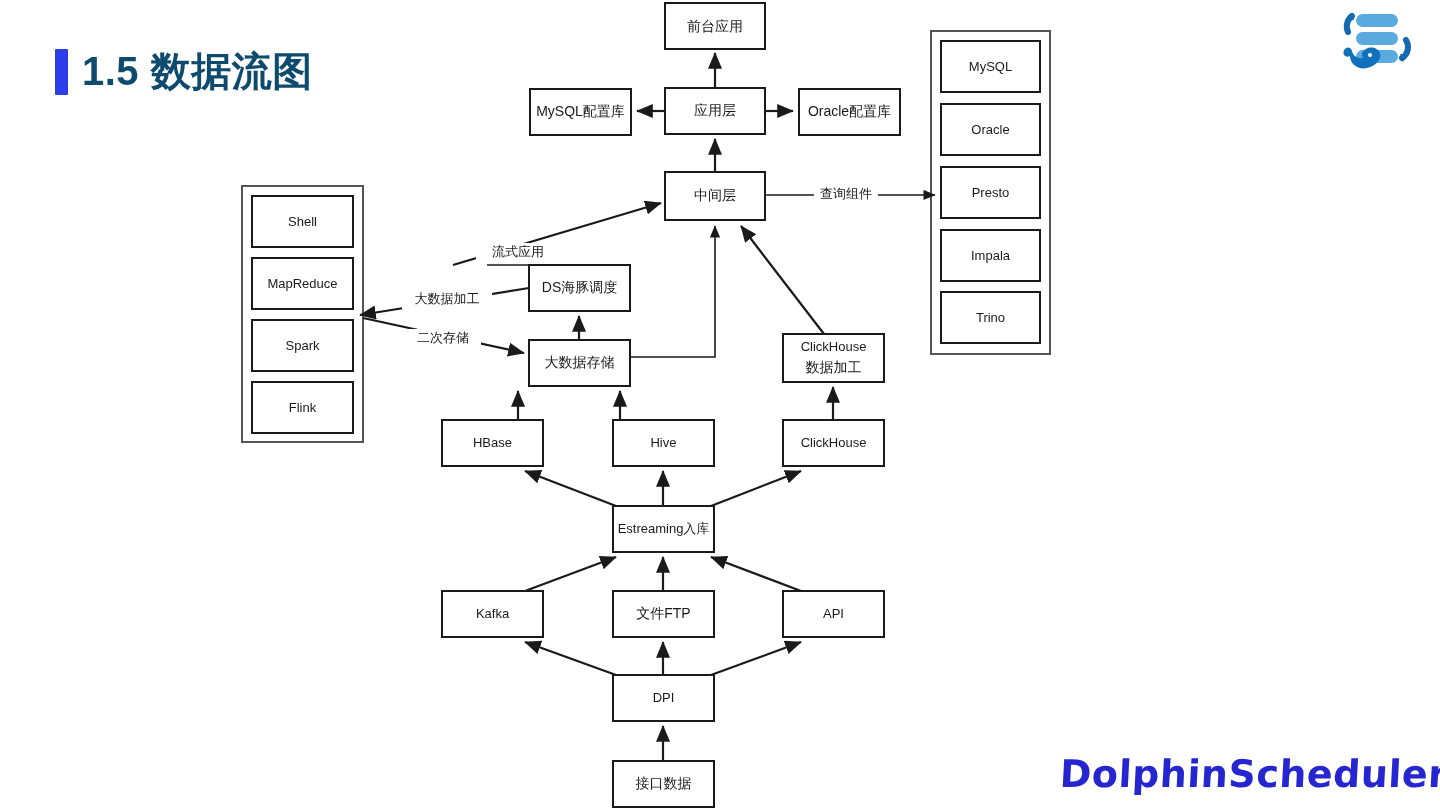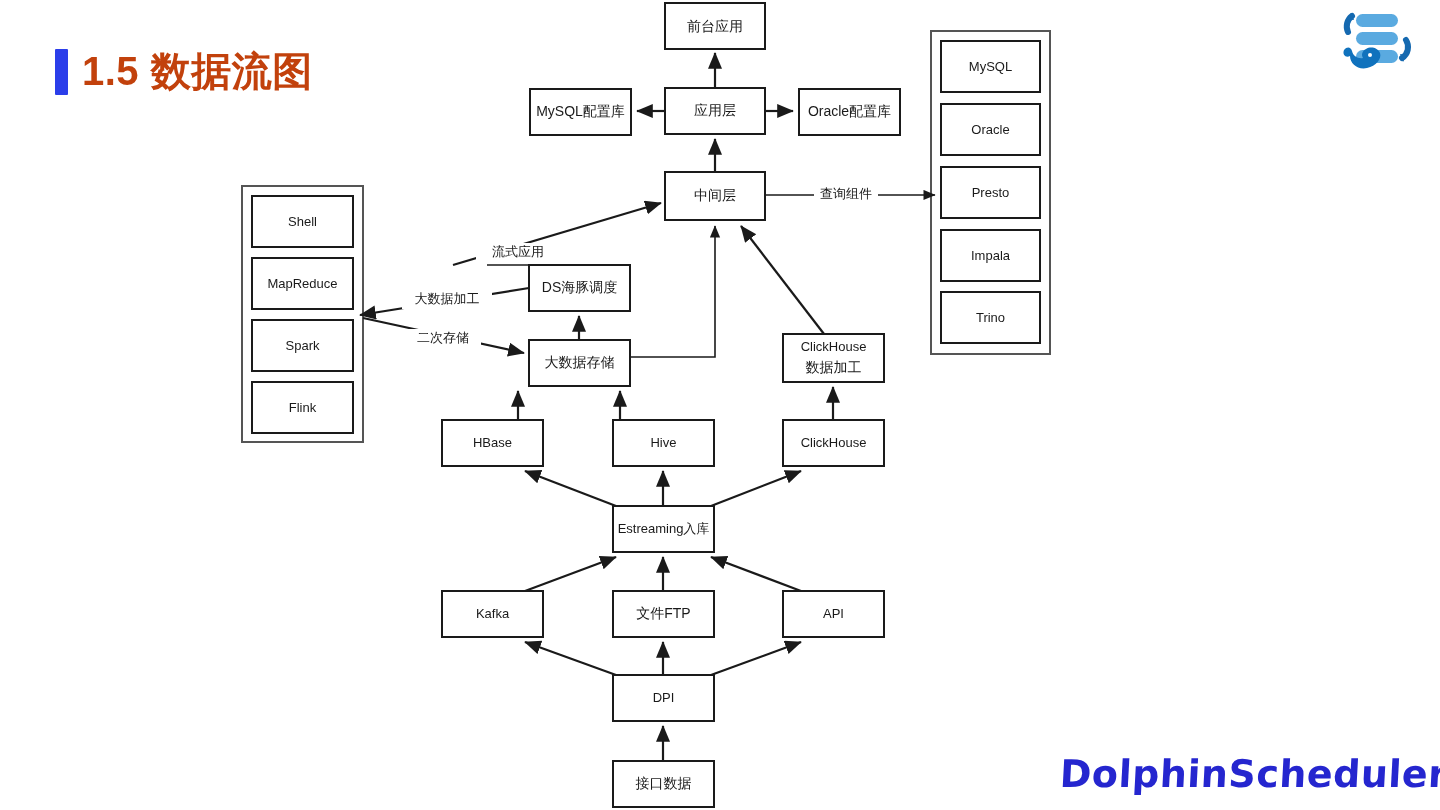--- a/index.html
+++ b/index.html
@@ -33,21 +33,21 @@
   }
   #title-accent-bar {
     width: 13px;
     height: 46px;
     background: #2b3eea;
     border-radius: 1px;
   }
   #page-title {
     font-size: 40px;
     font-weight: bold;
-    color: #c2410c;
+    color: #0c4a6e;
     letter-spacing: 0.5px;
     white-space: nowrap;
     font-family: "Liberation Sans", "DejaVu Sans", sans-serif;
   }
   
   #brand-logo {
     position: absolute;
     left: 1322px;
     top: 8px;
     width: 100px;

